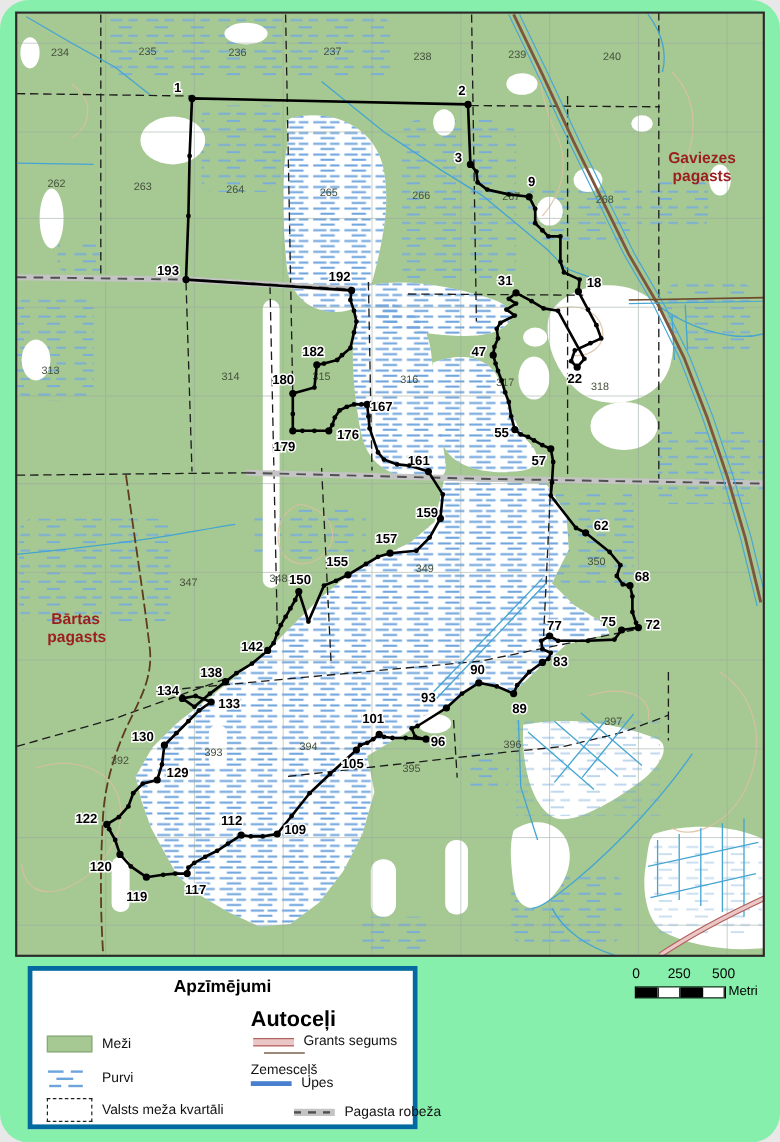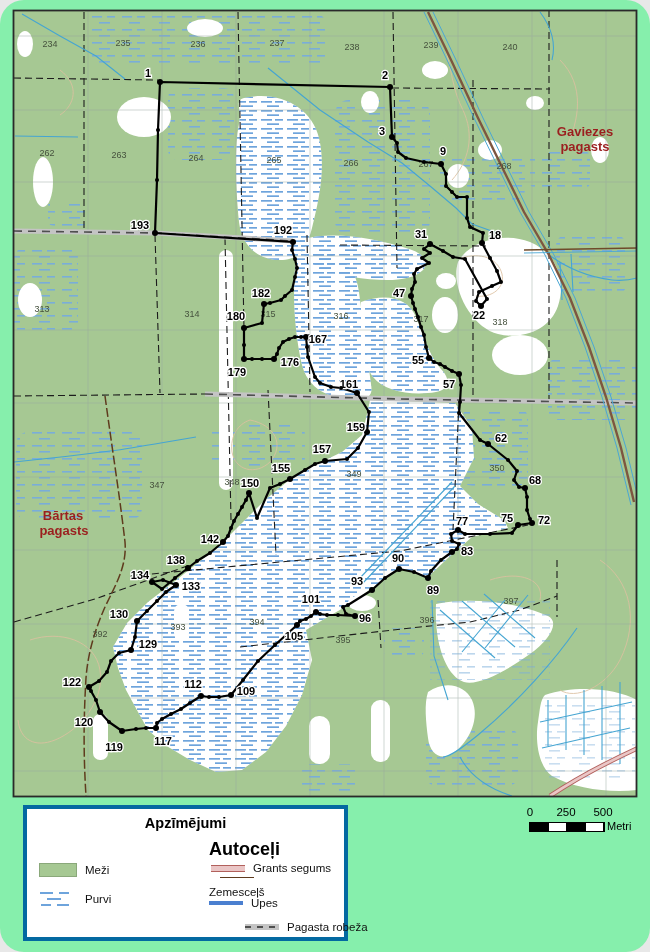--- a/index.html
+++ b/index.html
@@ -504,20 +504,24 @@
       <svg width="38" height="20">
             <rect x="1" y="3" width="13" height="2" fill="#6ea4dc"></rect>
             <rect x="20" y="3" width="10" height="2" fill="#6ea4dc"></rect>
             <rect x="8" y="9" width="14" height="2" fill="#6ea4dc"></rect>
             <rect x="2" y="15" width="10" height="2" fill="#6ea4dc"></rect>
             <rect x="18" y="15" width="12" height="2" fill="#6ea4dc"></rect>
           </svg>
     </div>
     <div class="lbl">Purvi</div>
   </div>
+  <div class="lrow" style="left:12px;top:106px;">
+    <div class="sw-kvartali"></div>
+    <div class="lbl">Valsts meža kvartāli</div>
+  </div>
 
   <div class="autoceli-header" style="left:182px;top:30px;">Autoceļi</div>
   <div class="lrow" style="left:184px;top:53px;">
     <div class="sw-grants"></div>
     <div class="lbl">Grants segums</div>
   </div>
   <div class="lrow" style="left:182px;top:68px;flex-direction:column;">
     <div class="sw-zemes"></div>
     <div class="lbl">Zemesceļš</div>
   </div>

